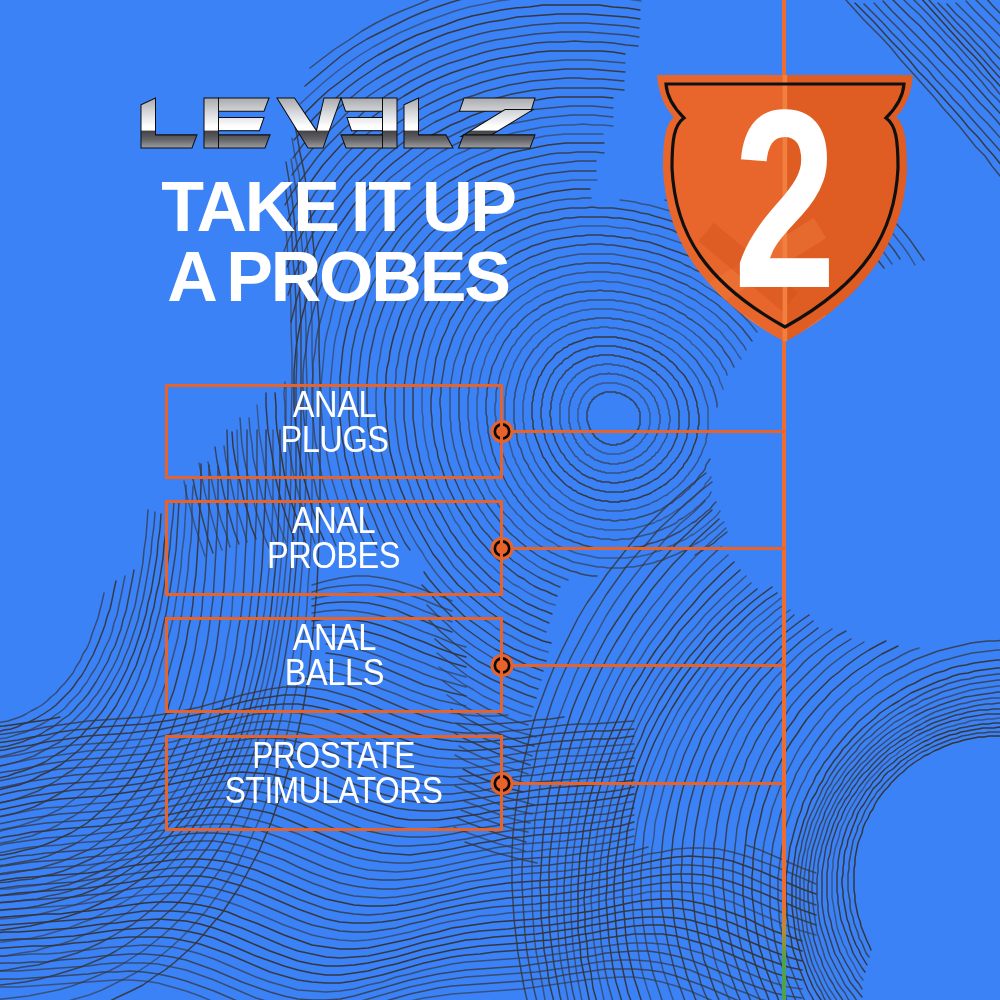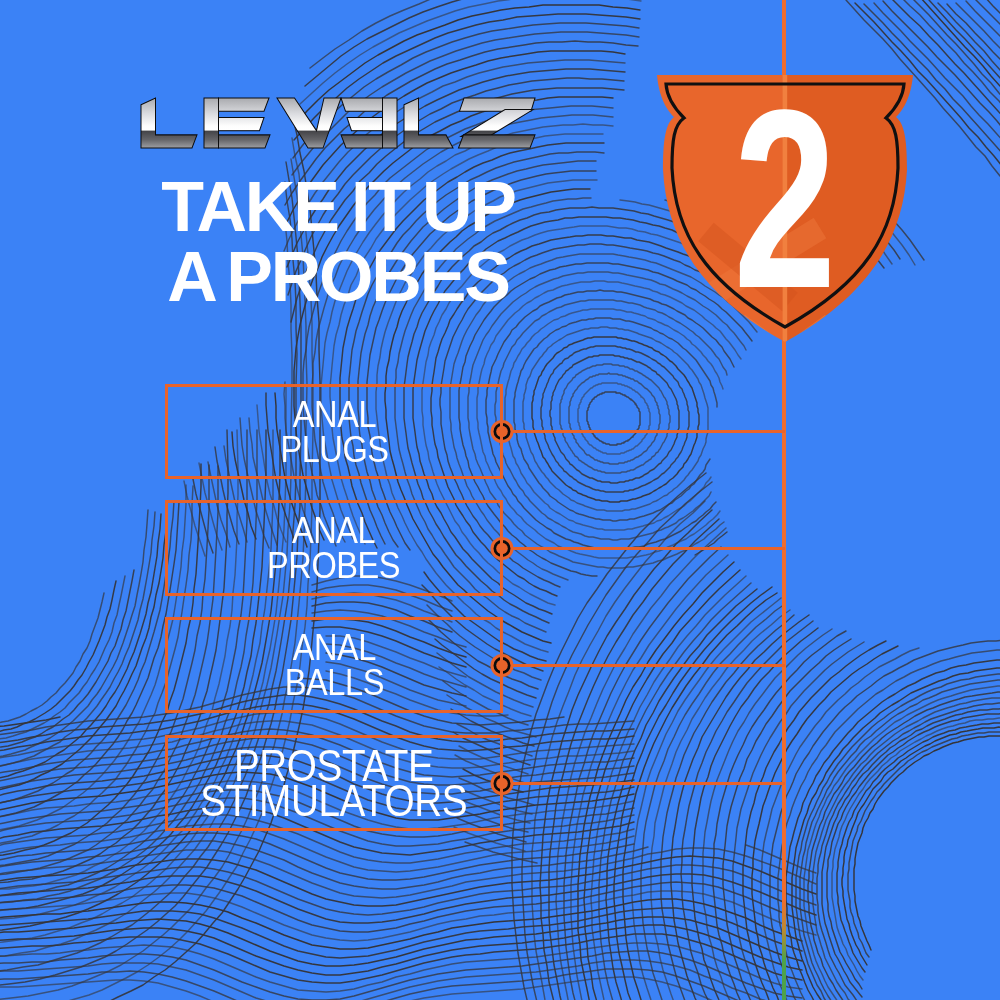--- a/index.html
+++ b/index.html
@@ -1,21 +1,21 @@
 <!DOCTYPE html>
 <html><head><meta charset="utf-8">
 <style>
   html,body{margin:0;padding:0;background:#0a0a0c;}
   #c{position:relative;width:1000px;height:1000px;overflow:hidden;background:#3b82f6;
      font-family:"Liberation Sans",sans-serif;}
   .h{position:absolute;left:100px;width:476px;text-align:center;color:#fff;
      font-weight:bold;font-size:70px;line-height:70px;letter-spacing:-2.2px;word-spacing:-4px;}
   .box{position:absolute;left:165px;width:332px;border:3.5px solid #e8632a;
      color:#fff;line-height:35px;text-align:center;
-     display:flex;align-items:center;justify-content:center;}
+     display:flex;align-items:flex-start;justify-content:center;}
   .bt{letter-spacing:-0.5px;transform:scaleX(0.88);transform-origin:center;}
   .vline{position:absolute;left:782.3px;top:0;width:4.2px;height:1000px;
      background:linear-gradient(to bottom,#ee6d2e 0%,#ee6d2e 90%,#b98b33 93%,#4ea24b 96%,#4ea24b 100%);}
 </style></head>
 <body>
 <div id="c">
 <svg width="1000" height="1000" viewBox="0 0 1000 1000" style="position:absolute;left:0;top:0">
       <g fill="none" stroke="#35353a" stroke-width="1.45" stroke-linejoin="round" stroke-linecap="round">
         <polyline points="640,418 640,419 640,420 640,421 640,422 640,423 640,424 640,425 639,426 639,427 639,428 638,429 638,430 637,430 637,431 636,432 636,433 635,434 635,434 634,435 633,436 633,437 632,437 631,438 631,438 630,439 629,440 628,440 628,441 627,441 626,441 625,442 624,442 624,443 623,443 622,443 621,444 620,444 619,444 618,444 617,444 617,445 616,445 615,445 614,445 613,445 612,445 611,445 610,445 609,444 609,444 608,444 607,444 606,444 605,443 604,443 603,443 603,442 602,442 601,441 600,441 599,440 599,440 598,439 597,439 597,438 596,438 595,437 595,436 594,436 594,435 593,434 593,433 592,433 592,432 591,431 591,430 590,430 590,429 590,428 589,427 589,426 589,425 588,424 588,424 588,423 588,422 587,421 587,420 587,419 587,418 587,417 587,416 587,415 587,414 587,413 587,412 587,411 588,410 588,409 588,409 588,408 589,407 589,406 589,405 590,404 590,403 591,402 591,402 592,401 592,400 593,399 594,399 594,398 595,397 596,397 597,396 597,396 598,395 599,395 600,394 601,394 602,394 602,393 603,393 604,393 605,392 606,392 607,392 608,392 609,392 609,392 610,392 611,392 612,392 613,392 614,392 615,392 616,392 616,393 617,393 618,393 619,393 620,393 621,394 621,394 622,394 623,395 624,395 625,395 625,396 626,396 627,397 628,397 628,397 629,398 630,399 631,399 631,400 632,400 633,401 633,401 634,402 635,403 635,404 636,404 636,405 637,406 637,407 638,408 638,408 639,409 639,410 639,411 640,412 640,413 640,414 640,415 640,416 640,417 640,418" opacity="0.84"></polyline>
         <polyline points="650,418 650,419 650,421 650,422 650,423 650,425 649,426 649,427 649,429 648,430 648,431 647,432 647,434 646,435 645,436 645,437 644,438 643,439 642,440 642,441 641,442 640,443 639,444 638,445 637,446 636,446 635,447 634,448 633,449 632,449 631,450 630,450 628,451 627,451 626,452 625,452 624,453 623,453 621,453 620,454 619,454 618,454 617,454 615,454 614,454 613,454 612,454 611,454 609,454 608,454 607,454 606,453 605,453 603,453 602,452 601,452 600,451 599,451 598,450 597,450 596,449 595,448 594,448 593,447 592,446 591,445 590,445 589,444 588,443 588,442 587,441 586,440 585,439 585,438 584,437 583,436 583,435 582,434 582,432 581,431 581,430 580,429 580,428 580,427 579,425 579,424 579,423 578,422 578,421 578,419 578,418 578,417 578,415 578,414 578,413 578,412 578,410 578,409 579,408 579,406 579,405 580,404 580,403 581,402 581,400 582,399 582,398 583,397 584,396 584,395 585,394 586,393 587,392 588,391 589,390 590,389 591,388 592,388 593,387 594,386 595,386 596,385 597,385 599,384 600,384 601,384 602,383 603,383 605,383 606,383 607,383 608,383 609,383 611,383 612,383 613,383 614,383 615,383 617,383 618,384 619,384 620,384 621,384 622,385 623,385 624,385 625,386 627,386 628,387 629,387 630,388 631,388 632,389 633,390 634,390 635,391 636,392 637,392 638,393 639,394 640,395 641,396 641,397 642,397 643,398 644,399 645,401 645,402 646,403 647,404 647,405 648,406 648,408 649,409 649,410 649,411 650,413 650,414 650,415 650,417 650,418" opacity="0.56"></polyline>
@@ -304,21 +304,21 @@
     </svg>
 <div class="box" style="top:384px;height:89px;font-size:37px">
       <div class="bt">ANAL<br>PLUGS</div>
     </div>
     <div class="box" style="top:500px;height:90px;font-size:37px">
       <div class="bt">ANAL<br>PROBES</div>
     </div>
     <div class="box" style="top:617px;height:90px;font-size:37px">
       <div class="bt">ANAL<br>BALLS</div>
     </div>
-    <div class="box" style="top:735px;height:90px;font-size:44px">
+    <div class="box" style="top:735px;height:90px;font-size:36px">
       <div class="bt">PROSTATE<br>STIMULATORS</div>
     </div>
 <svg width="1000" height="1000" viewBox="0 0 1000 1000" style="position:absolute;left:0;top:0">
       <defs>
         <clipPath id="shclip">
           <path d="M657,75 L913,75 C911,98 903,110 896,117 C905,124 907,142 907,170 C903,242 866,297 785,342 C704,297 667,242 663,170 C663,142 665,124 674,117 C667,110 659,98 657,75 Z"></path>
         </clipPath>
       </defs>
       <g clip-path="url(#shclip)">
         <rect x="650" y="70" width="135" height="280" fill="#e8662c"></rect>

